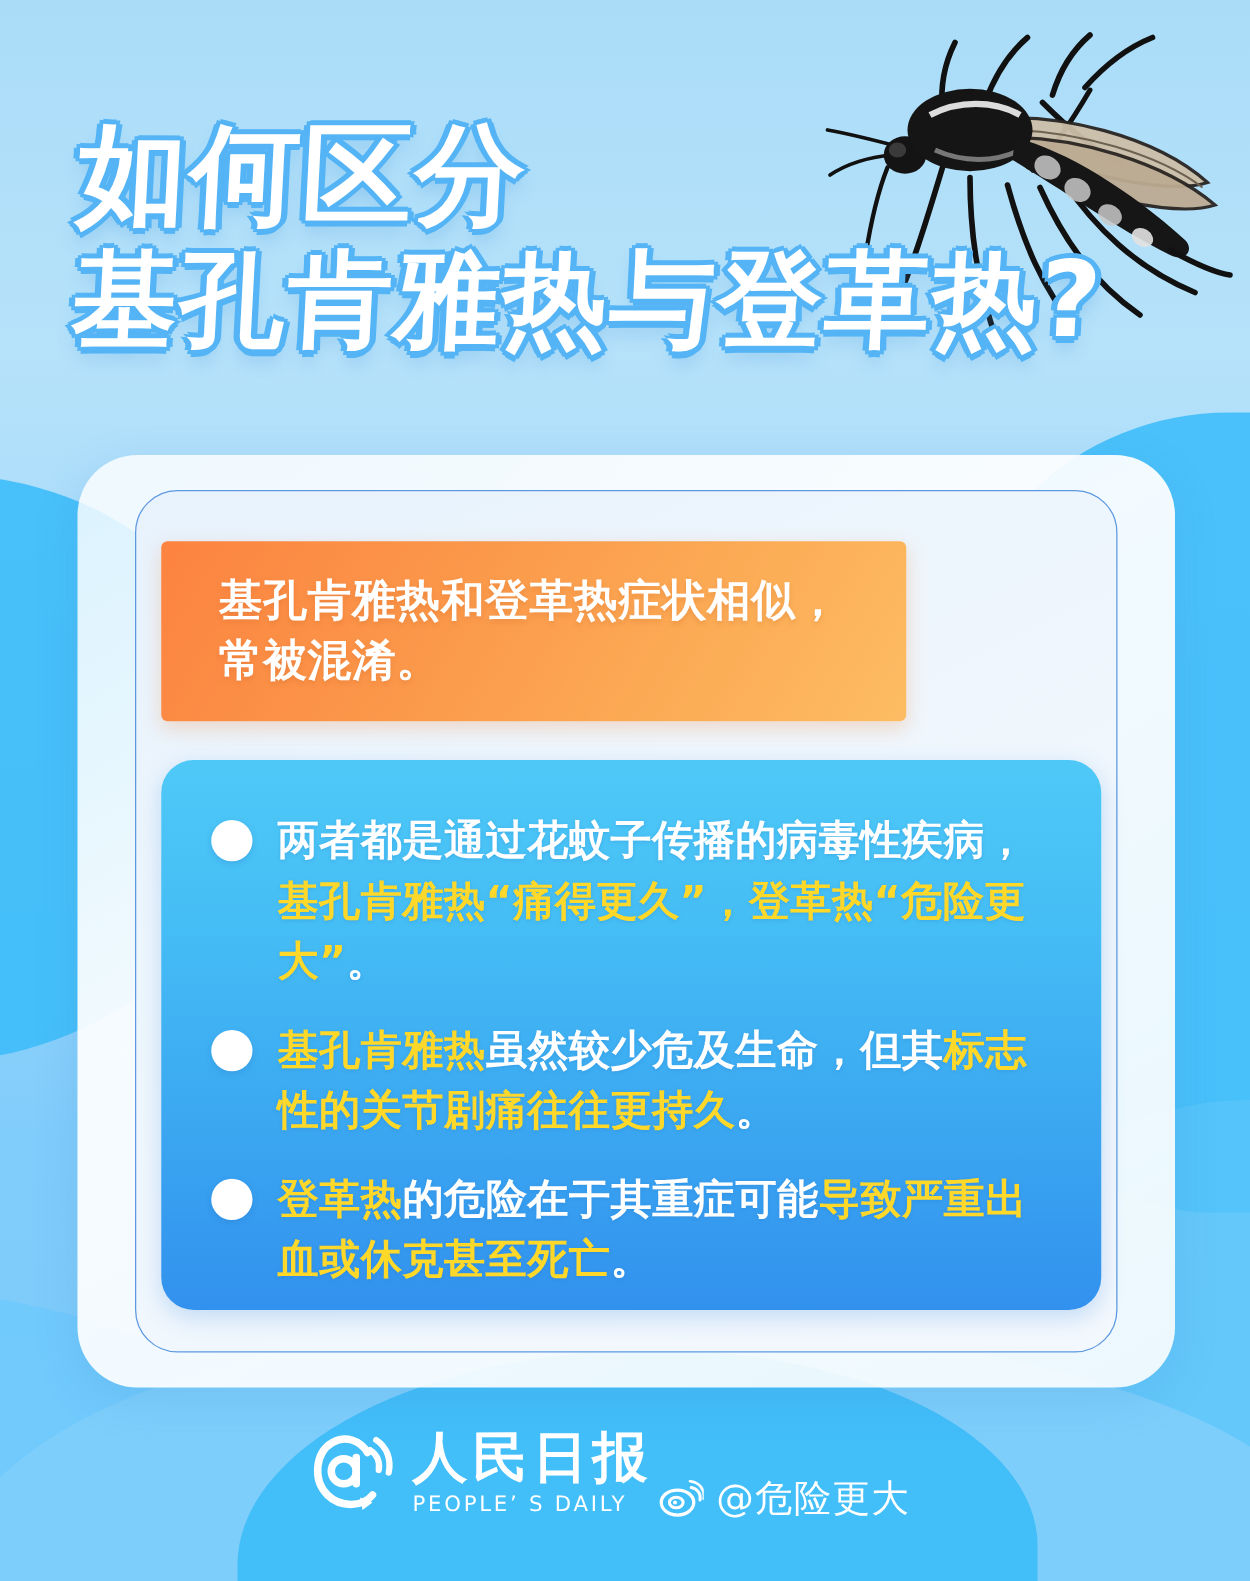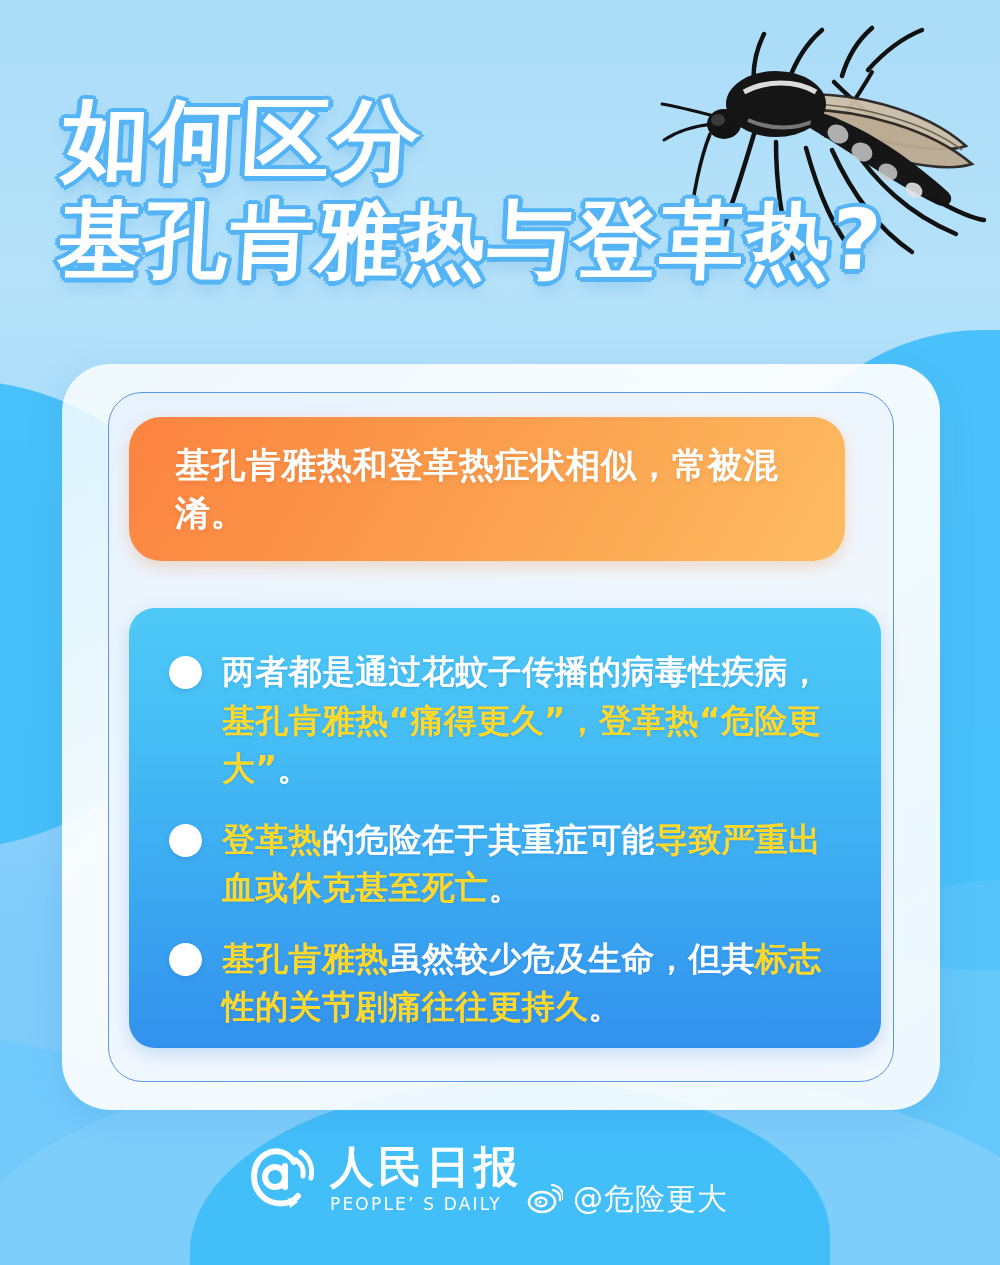--- a/index.html
+++ b/index.html
@@ -85,23 +85,23 @@
   #card-inner{
     position:absolute; left:46px; top:28px; width:786px; height:690px;
     border:1.6px solid #5c97e0;
     border-radius:34px;
     background:linear-gradient(155deg,#e7f2fd 0%, #eef6fd 35%, #f3f8fe 100%);
     padding:0;
   }
 
   
   #orange-banner{
-    position:absolute; left:20px; top:24px; width:716px; height:144px;
+    position:absolute; left:20px; top:40px; width:596px; height:144px;
     background:linear-gradient(120deg,#fc8340 0%, #fb9649 35%, #fcae57 75%, #fdbc63 100%);
-    border-radius:32px;
+    border-radius:5px;
     display:flex; align-items:center;
     box-shadow:0 6px 16px rgba(240,140,70,.28);
   }
   #orange-text{
     color:#fff; font-weight:900; font-size:35px; line-height:1.38;
     padding:0 30px 0 46px; letter-spacing:.5px;
     text-shadow:0 2px 4px rgba(190,90,30,.22);
   }
 
   
@@ -216,25 +216,25 @@
       <div id="orange-text">基孔肯雅热和登革热症状相似，常被混淆。</div>
     </div>
 
     <div id="blue-panel">
       <div class="bullet-row">
         <div class="bullet-dot"></div>
         <div class="bullet-text"><span>两者都是通过花蚊子传播的病毒性疾病，</span><span class="hl">基孔肯雅热“痛得更久”，登革热“危险更大”</span><span>。</span></div>
       </div>
       <div class="bullet-row">
         <div class="bullet-dot"></div>
-        <div class="bullet-text"><span class="hl">登革热</span><span>的危险在于其重症可能</span><span class="hl">导致严重出血或休克甚至死亡</span><span>。</span></div>
+        <div class="bullet-text"><span class="hl">基孔肯雅热</span><span>虽然较少危及生命，但其</span><span class="hl">标志性的关节剧痛往往更持久</span><span>。</span></div>
       </div>
       <div class="bullet-row">
         <div class="bullet-dot"></div>
-        <div class="bullet-text"><span class="hl">基孔肯雅热</span><span>虽然较少危及生命，但其</span><span class="hl">标志性的关节剧痛往往更持久</span><span>。</span></div>
+        <div class="bullet-text"><span class="hl">登革热</span><span>的危险在于其重症可能</span><span class="hl">导致严重出血或休克甚至死亡</span><span>。</span></div>
       </div>
     </div>
 
   </div>
 </div>
 
 <div id="footer">
   <div id="brand-row">
     <div id="brand-at">
       <svg viewBox="0 0 74 74" width="74" height="74" aria-hidden="true">

